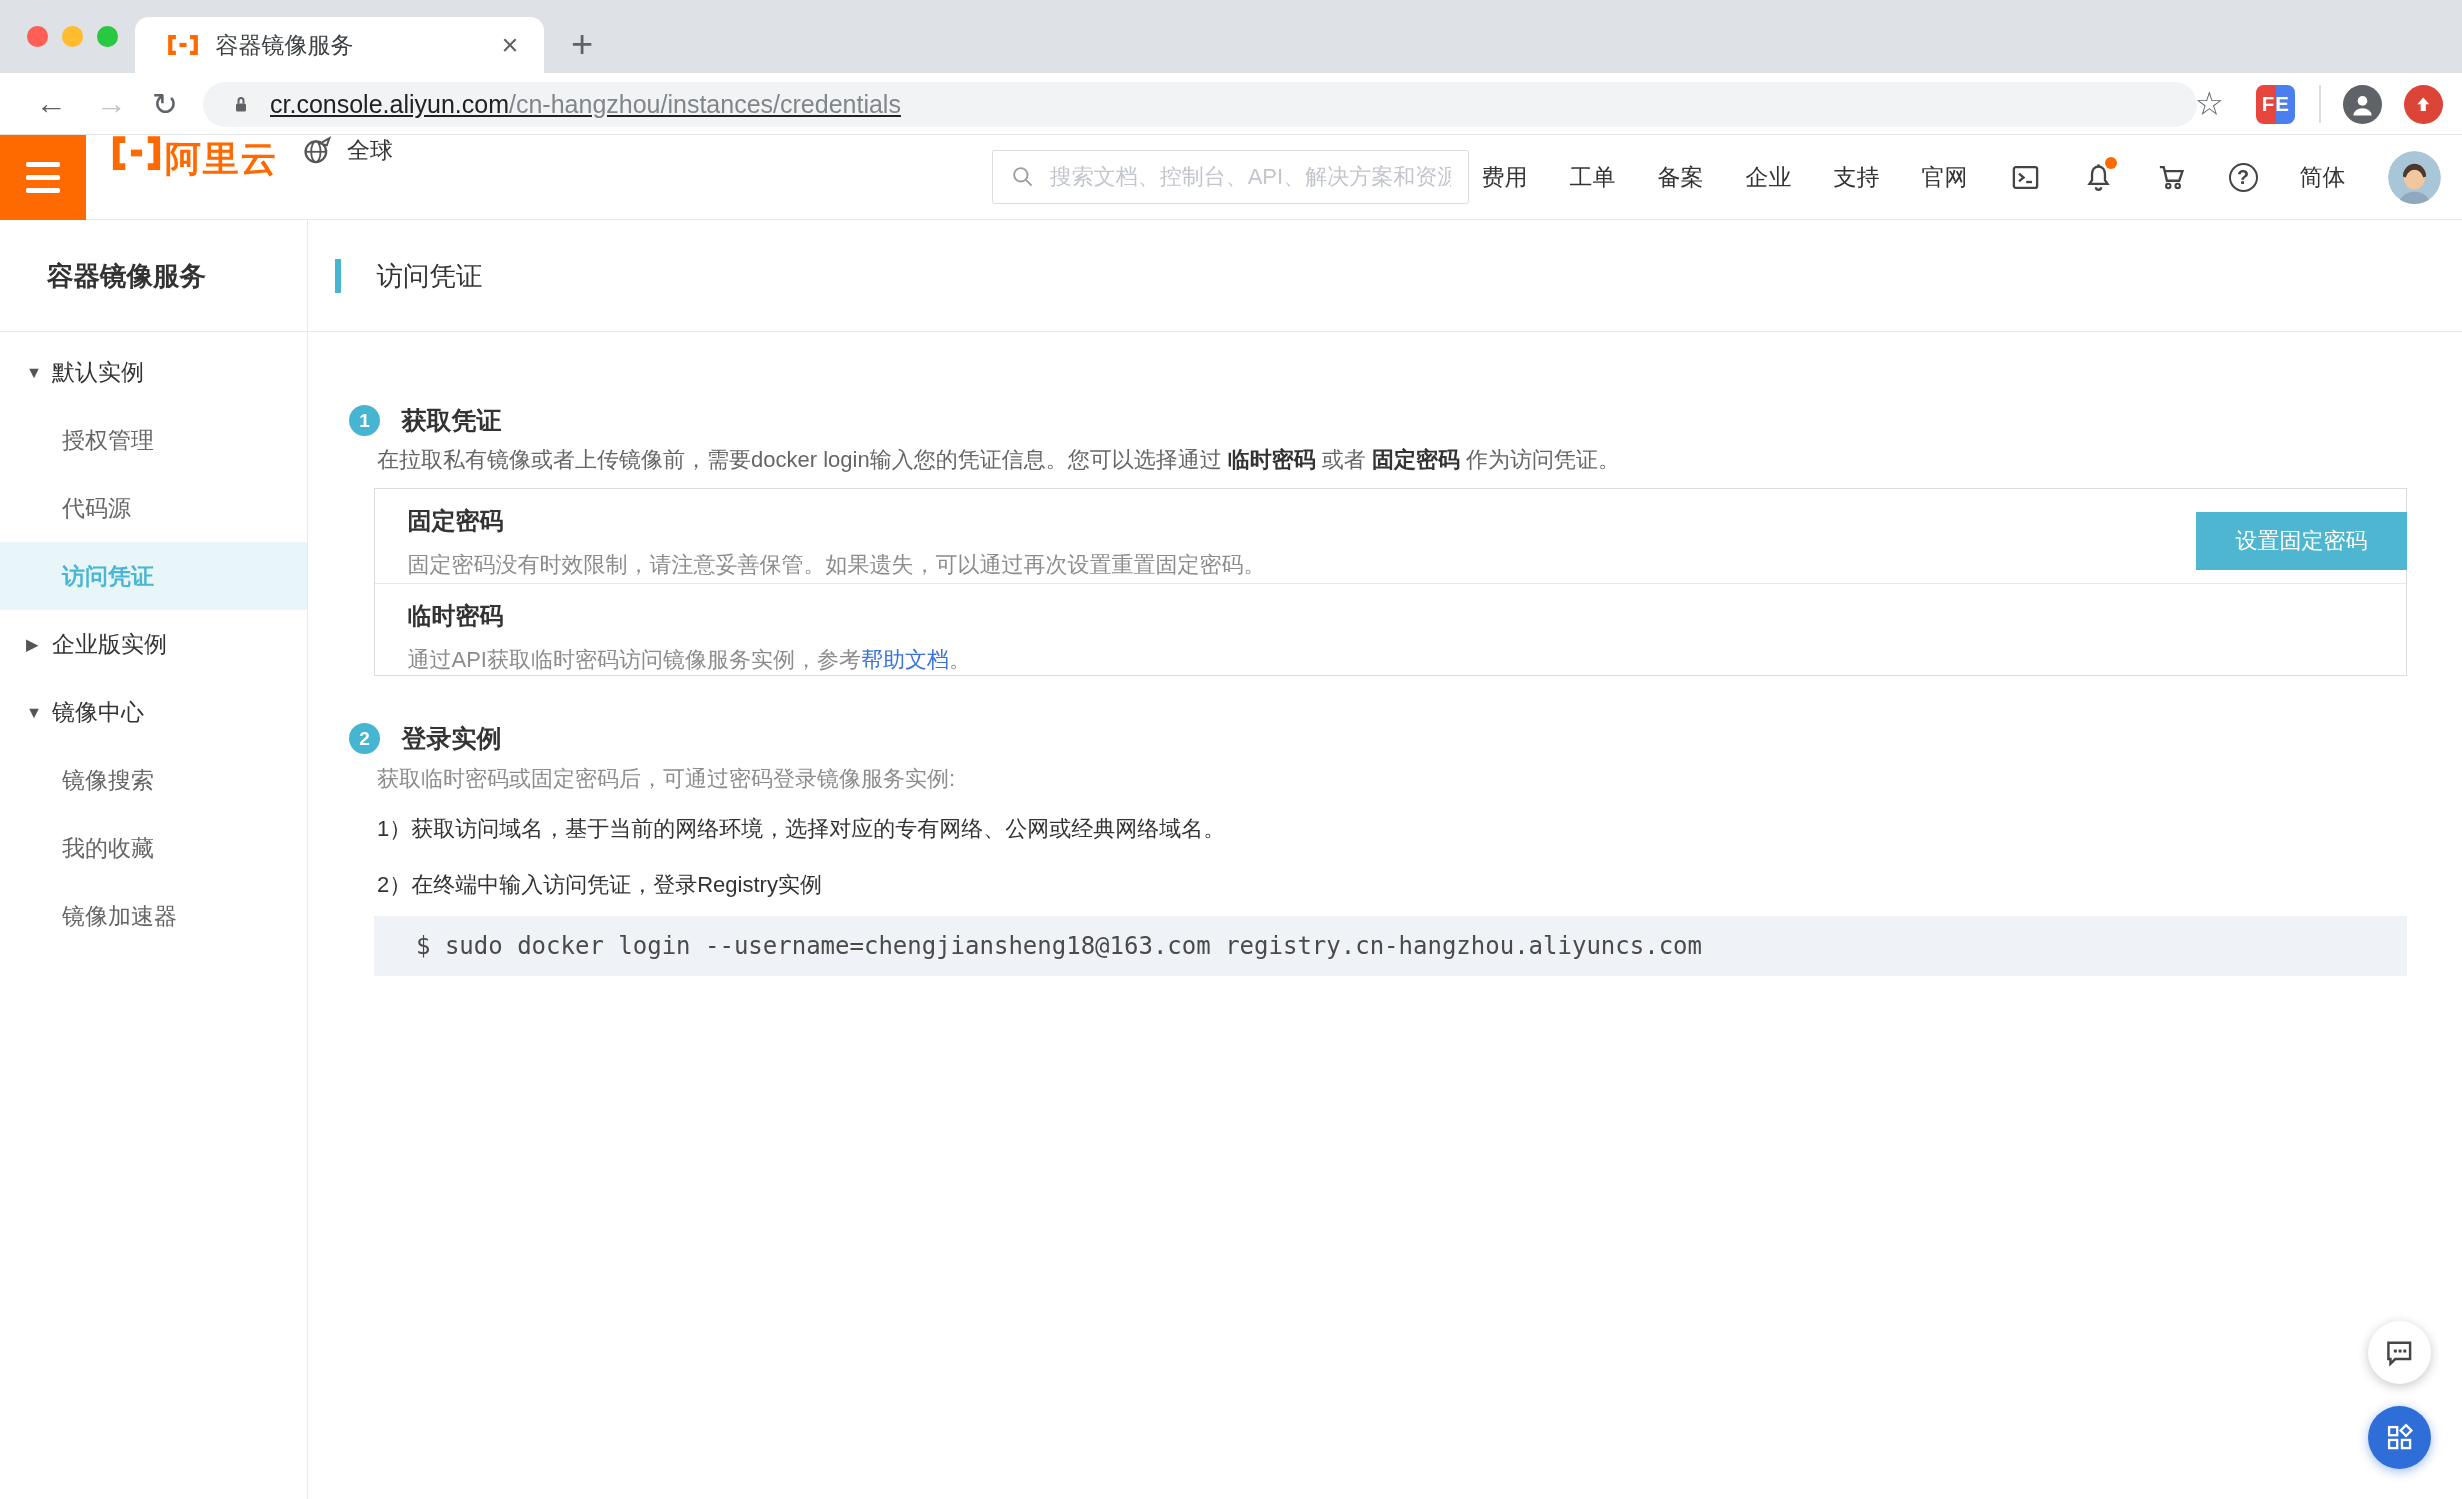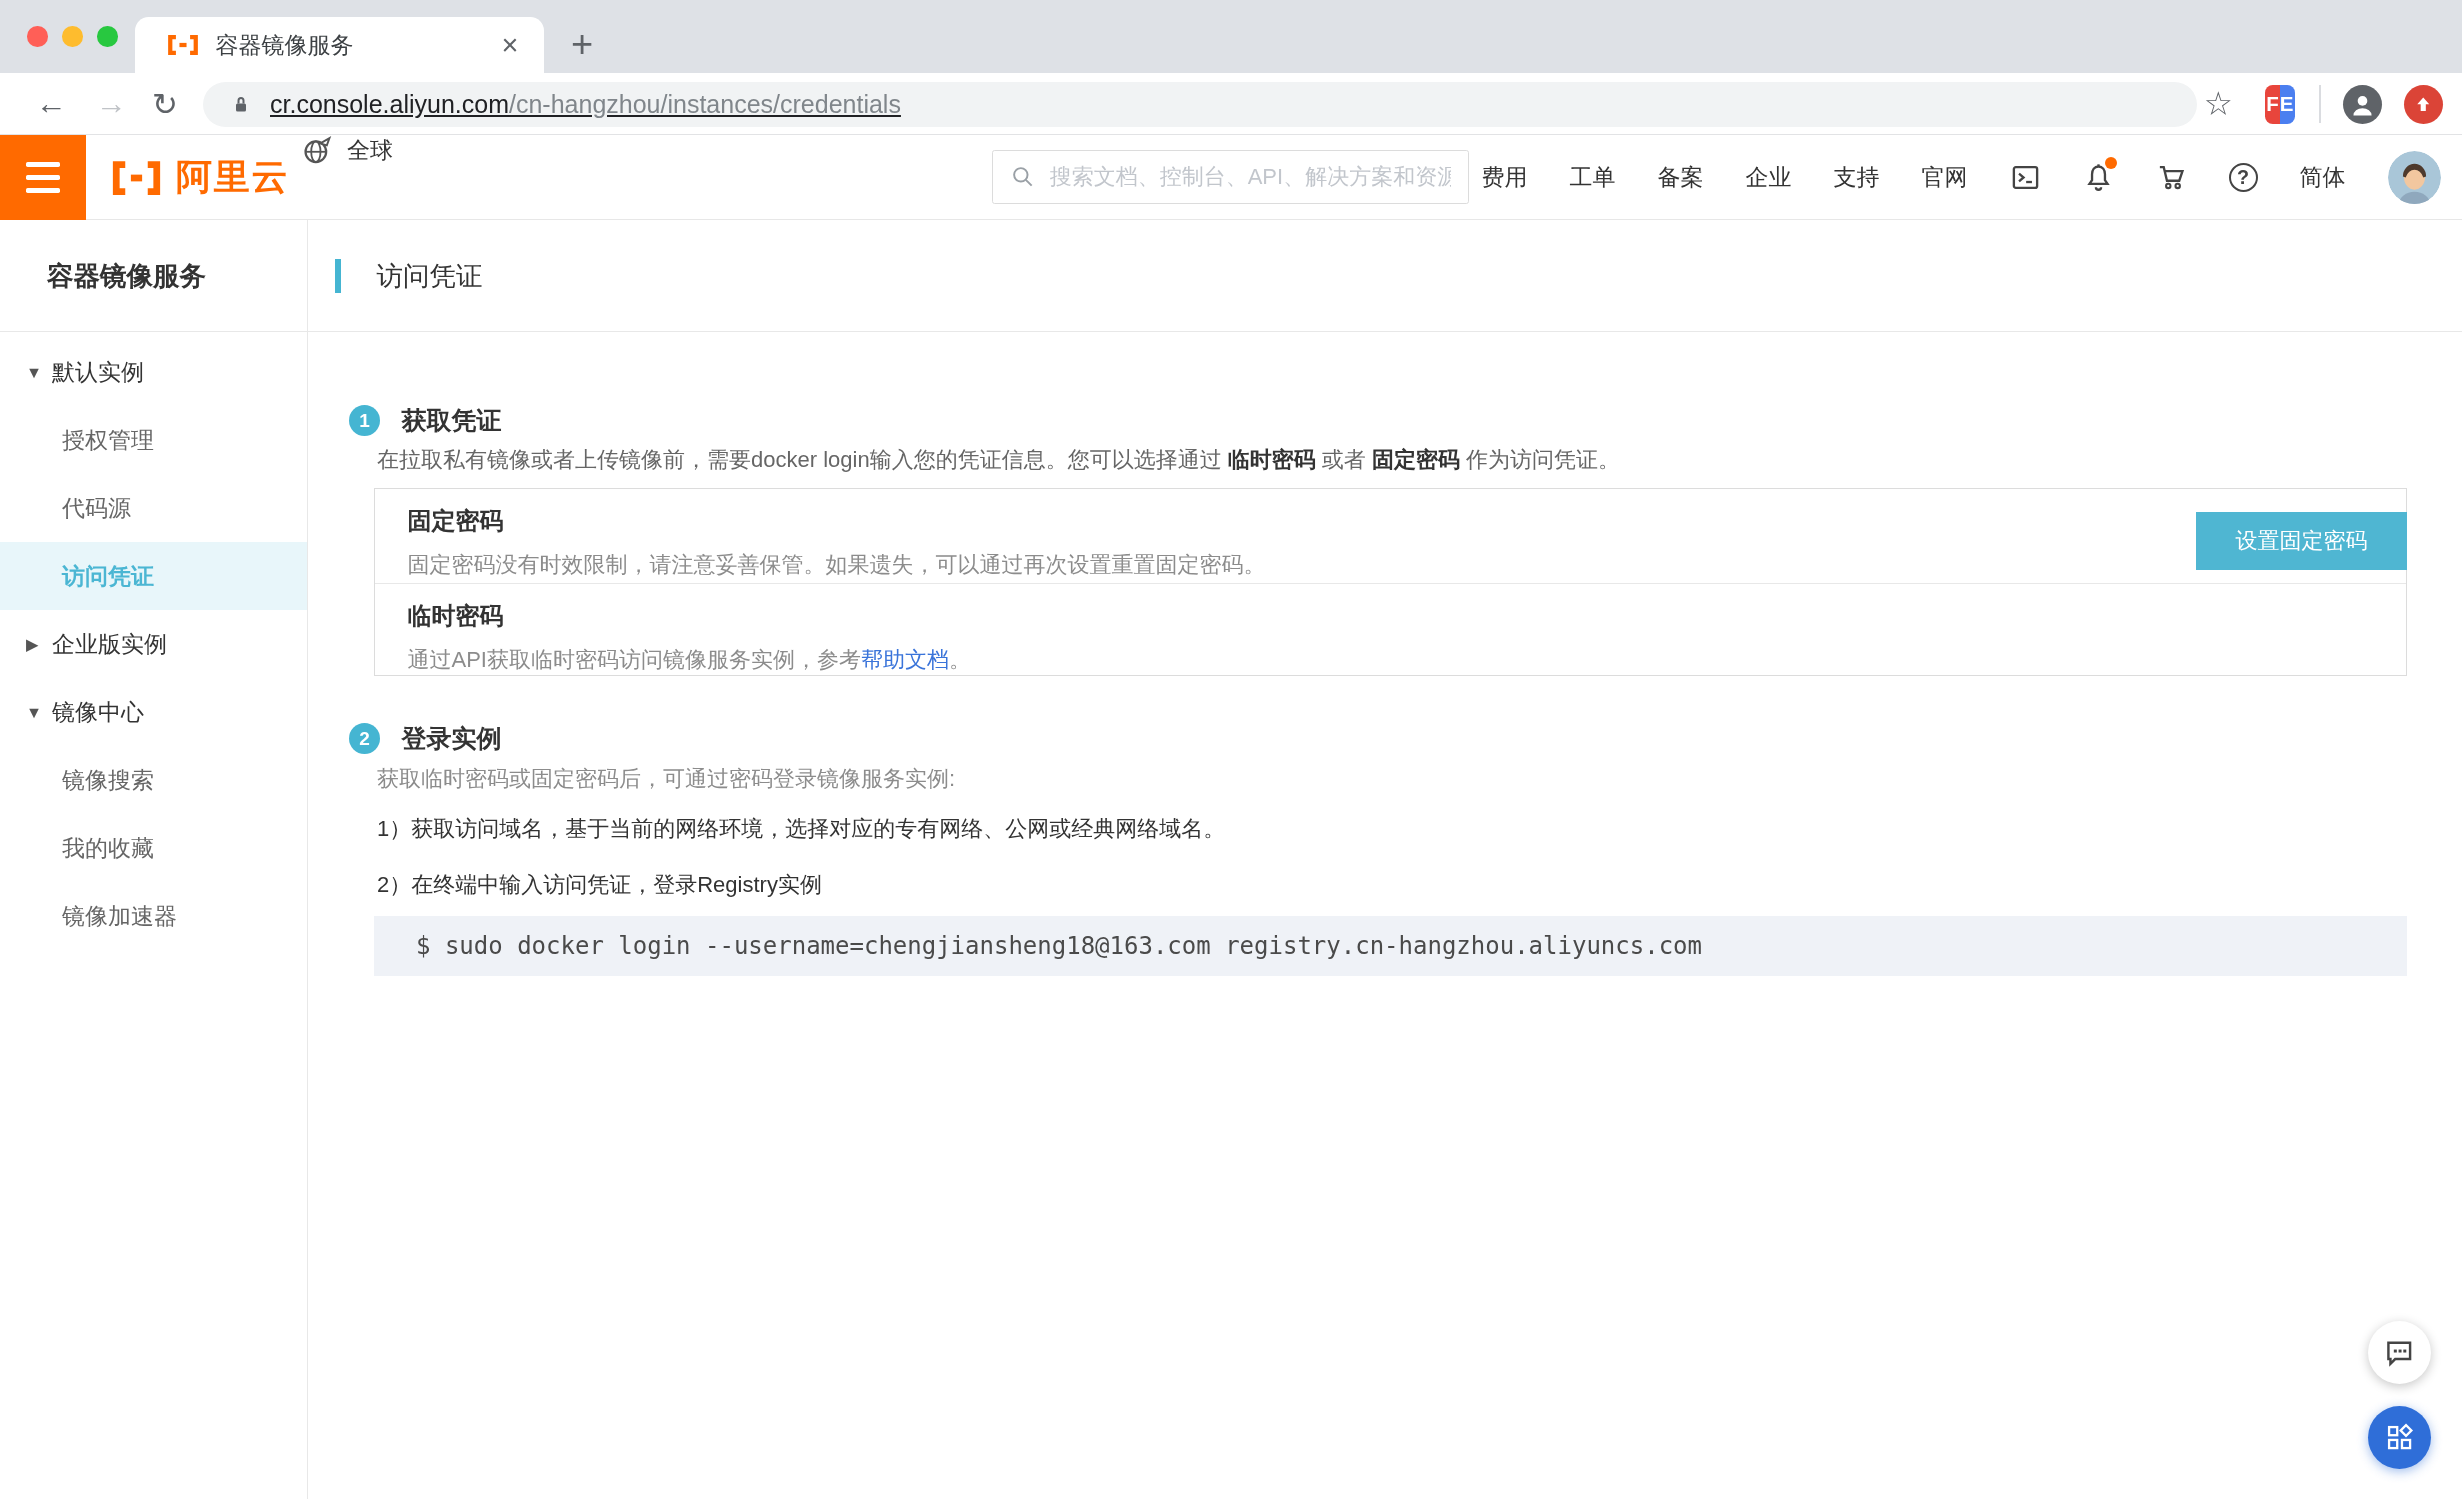--- a/index.html
+++ b/index.html
@@ -24,35 +24,35 @@
   
   .toolbar { position:relative; height:62px; background:#fff; border-bottom:0.9px solid #e2e3e5; }
   .nav-glyph { font-size:31px; color:#5f6368; position:absolute; top:50%; transform:translateY(-50%); }
   .glyph-disabled { color:#c0c3c7; }
   .omnibox { position:absolute; left:203px; top:8.5px; width:1994px; height:45px;
     background:#f1f3f4; border-radius:23px; display:flex; align-items:center; padding:0 26px; }
   .url { font-size:25px; color:#202124; margin-left:17px; white-space:nowrap;text-decoration:underline; }
   .url .path { color:#80868b; }
   .tb-right { position:absolute; right:0; top:0; height:62px; display:flex; align-items:center; }
   .star { font-size:32.5px; color:#5f6368; margin-right:32.5px; }
-  .fe-badge { width:30px; height:39px; border-radius:7.7px; margin-right:24px;
+  .fe-badge { width:39px; height:39px; border-radius:7.7px; margin-right:24px;
     background:linear-gradient(90deg,#e8453c 0 50%, #4b7ff0 50% 100%);
     color:#fff; font-weight:bold; font-size:20.5px; display:flex; align-items:center; justify-content:center; letter-spacing:0.9px;}
   .tb-sep { width:1.7px; height:38px; background:#dadce0; margin-right:22px; }
   .tb-avatar { width:39px; height:39px; border-radius:50%; background:#5f6368; margin-right:22px;
     display:flex; align-items:center; justify-content:center; }
   .tb-update { width:39px; height:39px; border-radius:50%; background:#db4437; margin-right:19px;
     display:flex; align-items:center; justify-content:center; }
 
   
   .sitenav { position:relative; height:85px; background:#fff; border-bottom:0.9px solid #e7e7e7; }
   .hamburger { position:absolute; left:0; top:0; width:86px; height:85px; background:#FF6A00;
     display:flex; flex-direction:column; align-items:center; justify-content:center; gap:7.7px; }
   .hamburger i { width:34px; height:5.1px; background:#fff; border-radius:1.7px; display:block; }
-  .brand { position:absolute; left:109px; top:0; height:85px; display:flex; align-items:center; gap:12px; }
+  .brand { position:absolute; left:109px; top:0; height:85px; display:flex; gap:1px; }
   .brand-mark { width:55px; height:36px; }
   .brand-text { color:#FF6A00; font-size:36px; font-weight:700; letter-spacing:1.7px; }
   .region { position:absolute; left:301px; top:0; height:85px; display:flex; align-items:flex-start; gap:15px;
     font-size:23px; color:#333; }
   .searchbox { position:absolute; left:992px; top:15.4px; width:477px; height:54px;
     border:0.9px solid #dcdcdc; border-radius:2.6px; display:flex; align-items:center; padding:8px 17px; }
   .searchbox input { border:none; outline:none; flex:1; font-size:22px; color:#333;
     margin-left:13.7px; background:transparent; font-family:inherit; }
   .searchbox input::placeholder { color:#c2c6cc; }
   .nav-right { position:absolute; right:21.4px; top:0; height:85px; display:flex; align-items:center; gap:42px; }

